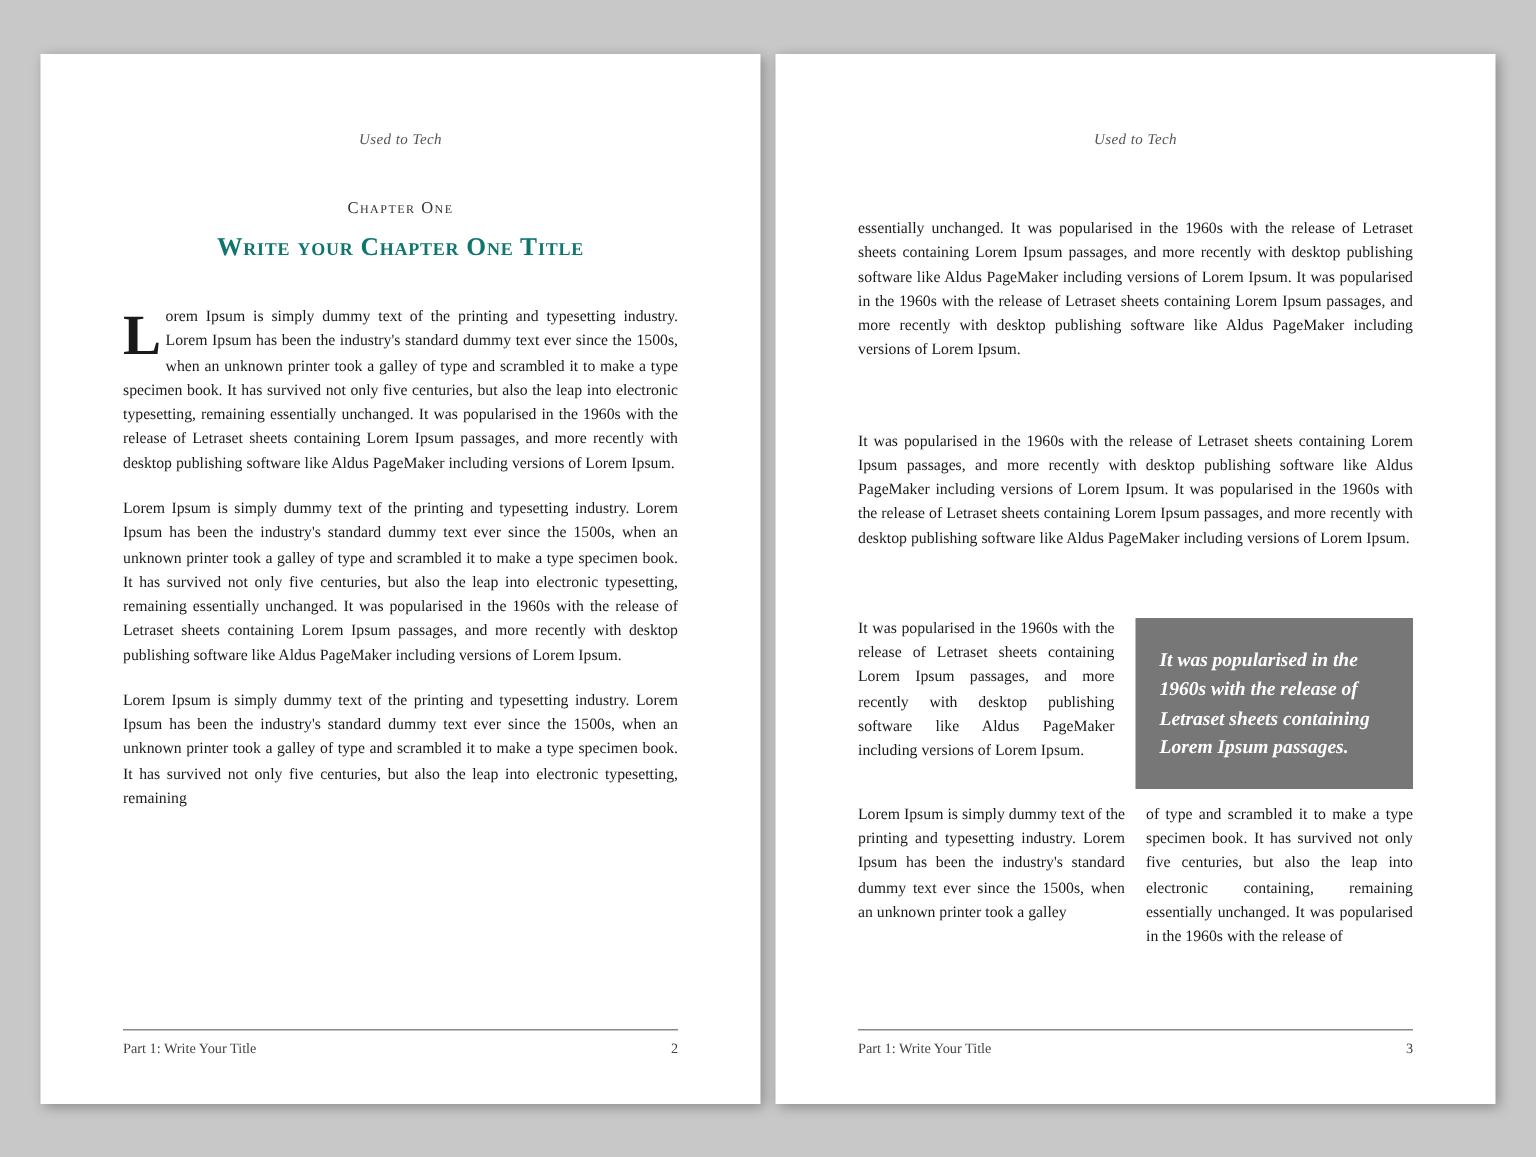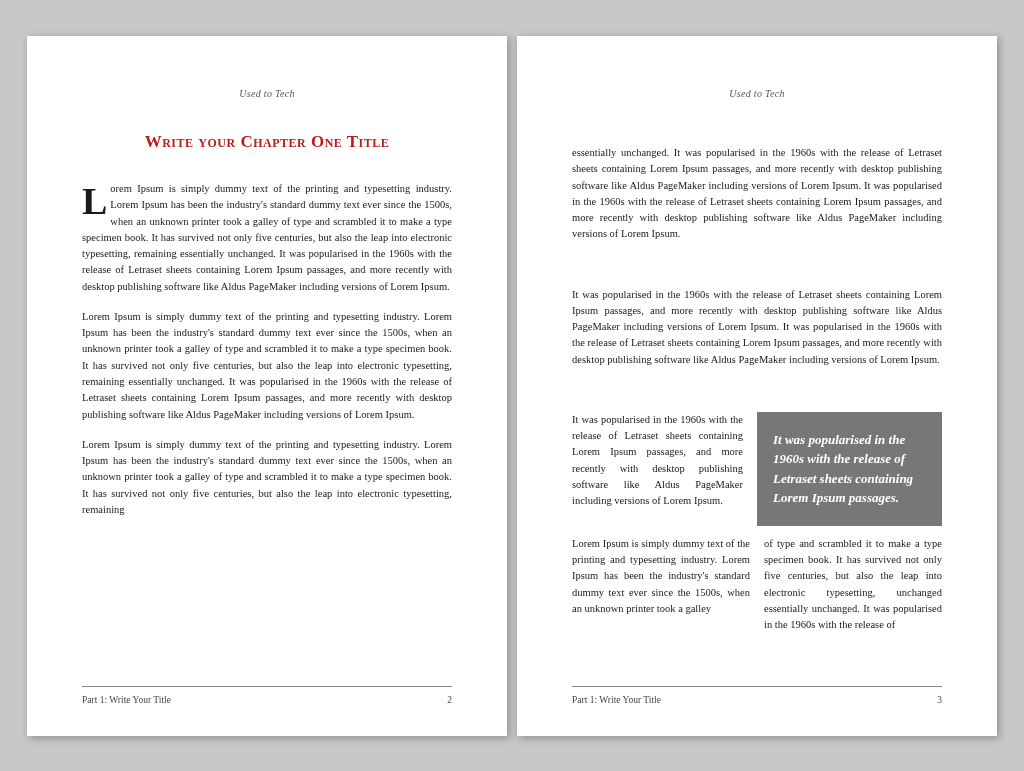--- a/index.html
+++ b/index.html
@@ -50,21 +50,21 @@
       margin-bottom: 6px;
       font-style: normal;
     }
 
     .chapter-title {
       text-align: center;
       font-size: 17px;
       font-weight: bold;
       font-variant: small-caps;
       letter-spacing: 0.5px;
-      color: #b91c1c;
+      color: #0f766e;
       margin-bottom: 28px;
       line-height: 1.3;
     }
 
     .drop-cap-para {
       margin-bottom: 14px;
       text-align: justify;
       hyphens: auto;
     }
 
@@ -149,20 +149,21 @@
     }
   </style>
 </head>
 <body>
 
 <div class="pages-container">
 
   <div class="page">
     <div class="page-header">Used to Tech</div>
 
+    <div class="chapter-label">Chapter One</div>
     <div class="chapter-title">Write your Chapter One Title</div>
 
     <div class="drop-cap-para body-para">
       <span class="drop-cap">L</span>
       <span>orem Ipsum is simply dummy text of the printing and typesetting industry. Lorem Ipsum has been the industry's standard dummy text ever since the 1500s, when an unknown printer took a galley of type and scrambled it to make a type specimen book. It has survived not only five centuries, but also the leap into electronic typesetting, remaining essentially unchanged. It was popularised in the 1960s with the release of Letraset sheets containing Lorem Ipsum passages, and more recently with desktop publishing software like Aldus PageMaker including versions of Lorem Ipsum.</span>
     </div>
 
     <div class="body-para">Lorem Ipsum is simply dummy text of the printing and typesetting industry. Lorem Ipsum has been the industry's standard dummy text ever since the 1500s, when an unknown printer took a galley of type and scrambled it to make a type specimen book. It has survived not only five centuries, but also the leap into electronic typesetting, remaining essentially unchanged. It was popularised in the 1960s with the release of Letraset sheets containing Lorem Ipsum passages, and more recently with desktop publishing software like Aldus PageMaker including versions of Lorem Ipsum.</div>
     <div class="body-para">Lorem Ipsum is simply dummy text of the printing and typesetting industry. Lorem Ipsum has been the industry's standard dummy text ever since the 1500s, when an unknown printer took a galley of type and scrambled it to make a type specimen book. It has survived not only five centuries, but also the leap into electronic typesetting, remaining</div>
 
@@ -179,21 +180,21 @@
     <div class="body-para">It was popularised in the 1960s with the release of Letraset sheets containing Lorem Ipsum passages, and more recently with desktop publishing software like Aldus PageMaker including versions of Lorem Ipsum.  It was popularised in the 1960s with the release of Letraset sheets containing Lorem Ipsum passages, and more recently with desktop publishing software like Aldus PageMaker including versions of Lorem Ipsum.</div>
 
     <div class="clearfix">
       <div class="pull-quote">It was popularised in the 1960s with the release of Letraset sheets containing Lorem Ipsum passages.</div>
       <div class="body-para">It was popularised in the 1960s with the release of Letraset sheets containing Lorem Ipsum passages, and more recently with desktop publishing software like Aldus PageMaker including versions of Lorem Ipsum.</div>
     </div>
 
 
     <div class="two-col-section">
       <div class="col">Lorem Ipsum is simply dummy text of the printing and typesetting industry. Lorem Ipsum has been the industry's standard dummy text ever since the 1500s, when an unknown printer took a galley</div>
-      <div class="col">of type and scrambled it to make a type specimen book. It has survived not only five centuries, but also the leap into electronic typesetting, unchanged essentially unchanged. It was popularised in the 1960s with the release of</div>
+      <div class="col">of type and scrambled it to make a type specimen book. It has survived not only five centuries, but also the leap into electronic containing, remaining essentially unchanged. It was popularised in the 1960s with the release of</div>
     </div>
 
     <div class="page-footer">
       <span>Part 1: Write Your Title</span>
       <span>3</span>
     </div>
   </div>
 
 </div>
 

